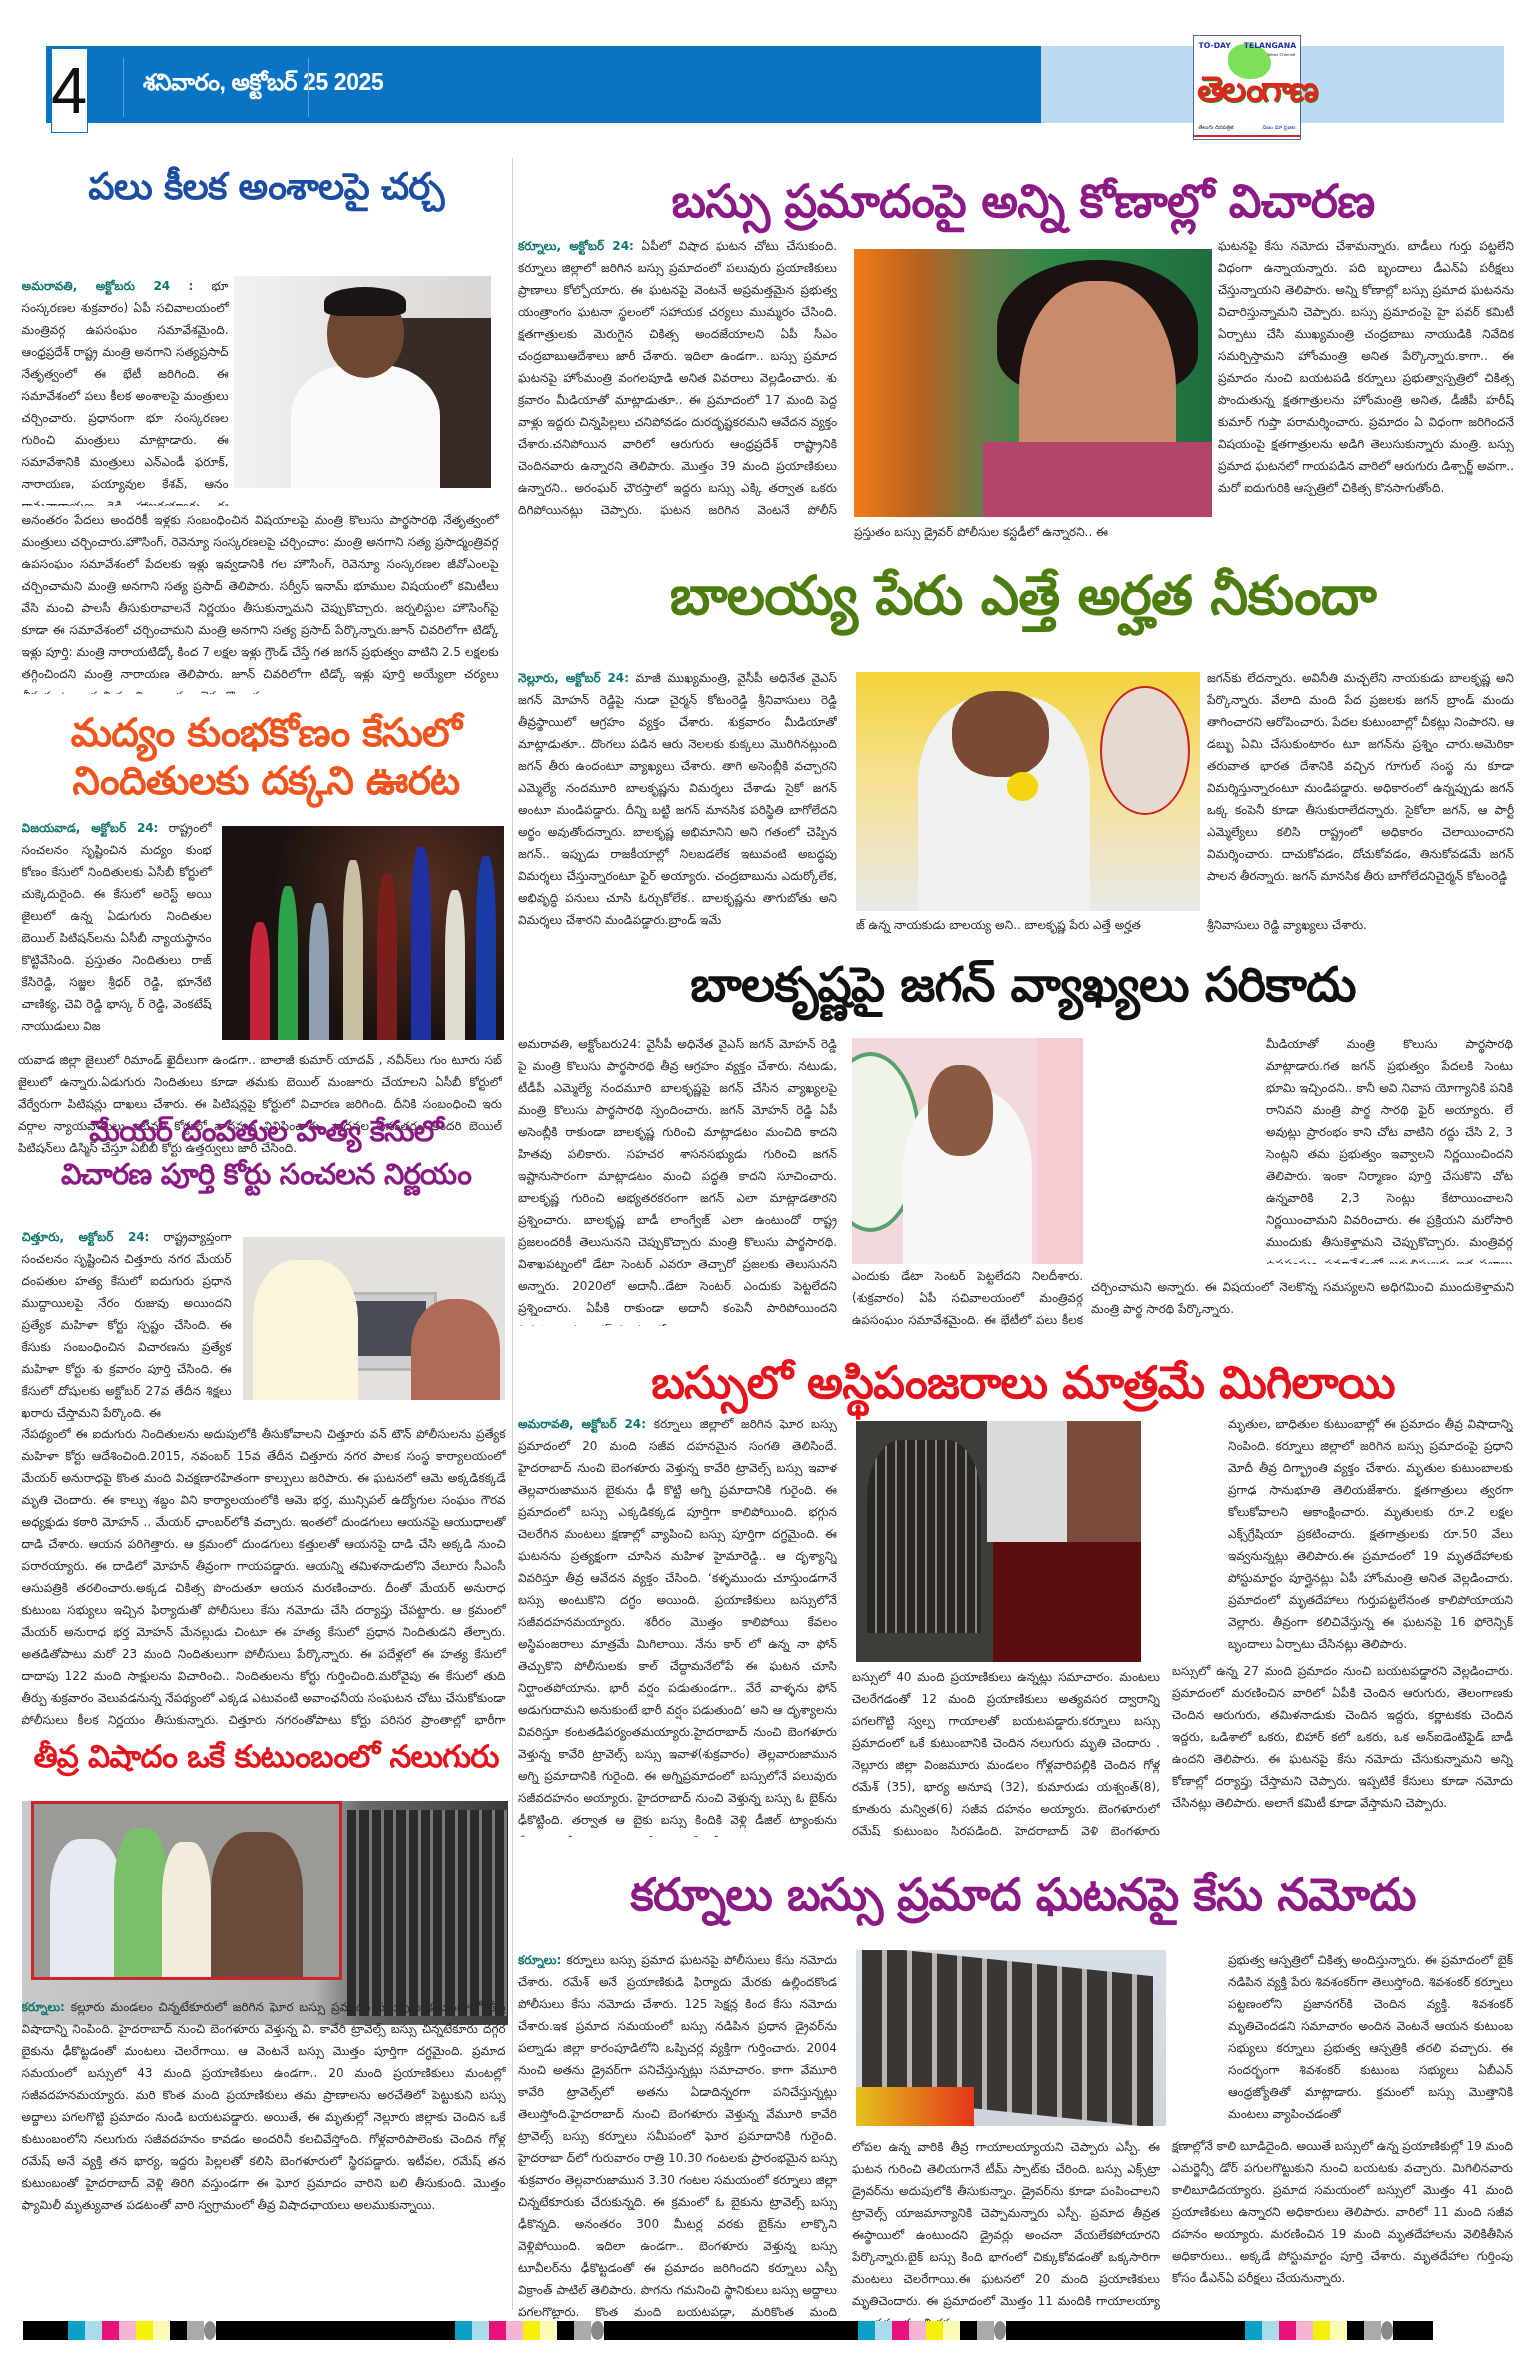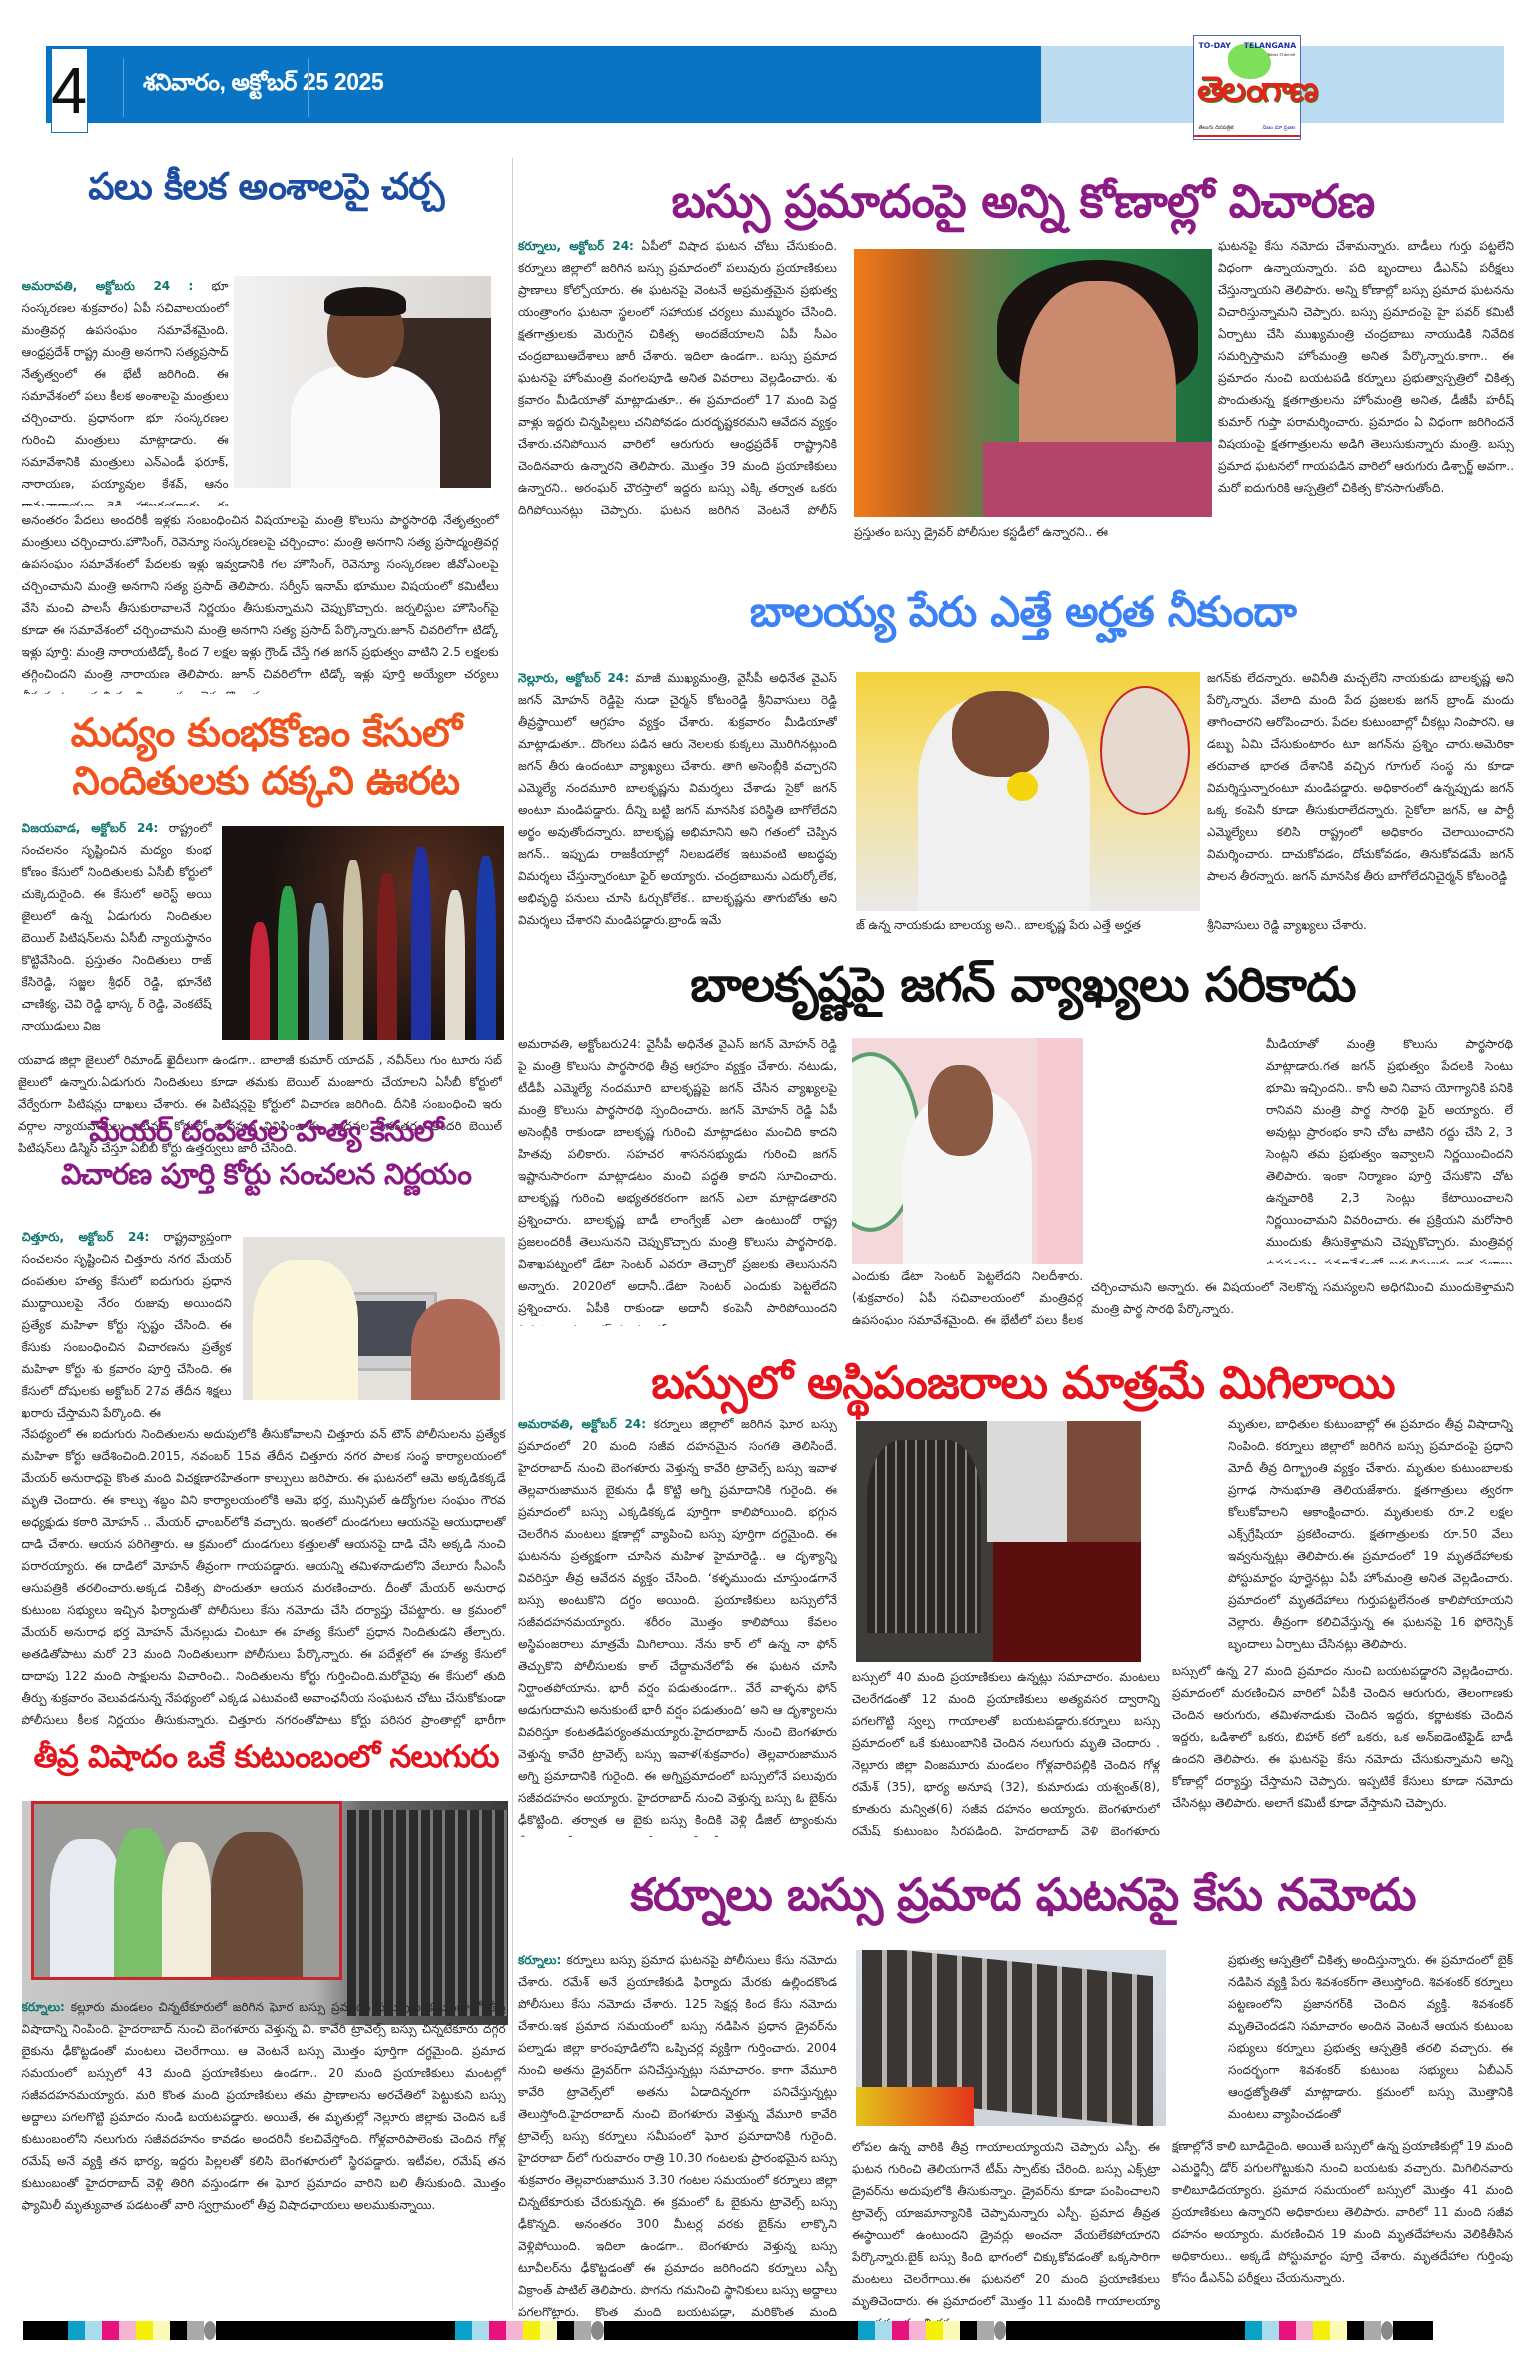--- a/index.html
+++ b/index.html
@@ -204,21 +204,21 @@
   </div>
   <div class="txt" style="left:854px;top:521px;width:358px;height:23px;">
     <span>ప్రస్తుతం బస్సు డ్రైవర్ పోలీసుల కస్టడీలో ఉన్నారని.. ఈ</span>
   </div>
   <div class="txt" style="left:1218px;top:235px;width:296px;height:312px;">
     <span>ఘటనపై కేసు నమోదు చేశామన్నారు. బాడీలు గుర్తు పట్టలేని విధంగా ఉన్నాయన్నారు. పది బృందాలు డీఎన్ఏ పరీక్షలు చేస్తున్నాయని తెలిపారు. అన్ని కోణాల్లో బస్సు ప్రమాద ఘటనను విచారిస్తున్నామని చెప్పారు. బస్సు ప్రమాదంపై హై పవర్ కమిటీ ఏర్పాటు చేసి ముఖ్యమంత్రి చంద్రబాబు నాయుడికి నివేదిక సమర్పిస్తామని హోంమంత్రి అనిత పేర్కొన్నారు.కాగా.. ఈ ప్రమాదం నుంచి బయటపడి కర్నూలు ప్రభుత్వాస్పత్రిలో చికిత్స పొందుతున్న క్షతగాత్రులను హోంమంత్రి అనిత, డీజీపీ హరీష్ కుమార్ గుప్తా పరామర్శించారు. ప్రమాదం ఏ విధంగా జరిగిందనే విషయంపై క్షతగాత్రులను అడిగి తెలుసుకున్నారు మంత్రి. బస్సు ప్రమాద ఘటనలో గాయపడిన వారిలో ఆరుగురు డిశ్చార్జ్ అవగా.. మరో ఐదుగురికి ఆస్పత్రిలో చికిత్స కొనసాగుతోంది.</span>
   </div>
 </div>
 
 <div>
-  <div class="hl blue" style="left: 518px; top: 577px; width: 1010px; font-size: 42px; line-height: 69px; color: #3b82f6;">బాలయ్య పేరు ఎత్తే అర్హత నీకుందా</div>
+  <div class="hl blue" style="left: 518px; top: 561px; width: 1010px; font-size: 54px; line-height: 69px; color: #4d7c0f;">బాలయ్య పేరు ఎత్తే అర్హత నీకుందా</div>
   <div class="txt" style="left:518px;top:667px;width:319px;height:266px;">
     <span class="dateline">నెల్లూరు, అక్టోబర్ 24:</span>
     <span>మాజీ ముఖ్యమంత్రి, వైసీపీ అధినేత వైఎస్ జగన్ మోహన్ రెడ్డిపై నుడా చైర్మన్ కోటంరెడ్డి శ్రీనివాసులు రెడ్డి తీవ్రస్థాయిలో ఆగ్రహం వ్యక్తం చేశారు. శుక్రవారం మీడియాతో మాట్లాడుతూ.. దొంగలు పడిన ఆరు నెలలకు కుక్కలు మొరిగినట్లుంది జగన్ తీరు ఉందంటూ వ్యాఖ్యలు చేశారు. తాగి అసెంబ్లీకి వచ్చారని ఎమ్మెల్యే నందమూరి బాలకృష్ణను విమర్శలు చేశాడు సైకో జగన్ అంటూ మండిపడ్డారు. దీన్ని బట్టి జగన్ మానసిక పరిస్థితి బాగోలేదని అర్థం అవుతోందన్నారు. బాలకృష్ణ అభిమానిని అని గతంలో చెప్పిన జగన్.. ఇప్పుడు రాజకీయాల్లో నిలబడలేక ఇటువంటి అబద్ధపు విమర్శలు చేస్తున్నారంటూ ఫైర్ అయ్యారు. చంద్రబాబును ఎదుర్కోలేక, అభివృద్ధి పనులు చూసి ఓర్చుకోలేక.. బాలకృష్ణను తాగుబోతు అని విమర్శలు చేశారని మండిపడ్డారు.బ్రాండ్ ఇమే</span>
   </div>
   <div class="photo ph-kotamreddy" style="left:856px;top:672px;width:344px;height:239px;">
     <div class="man"></div>
       <div class="face"></div>
       <div class="mic"></div>
       <div class="inset"></div>
   </div>

